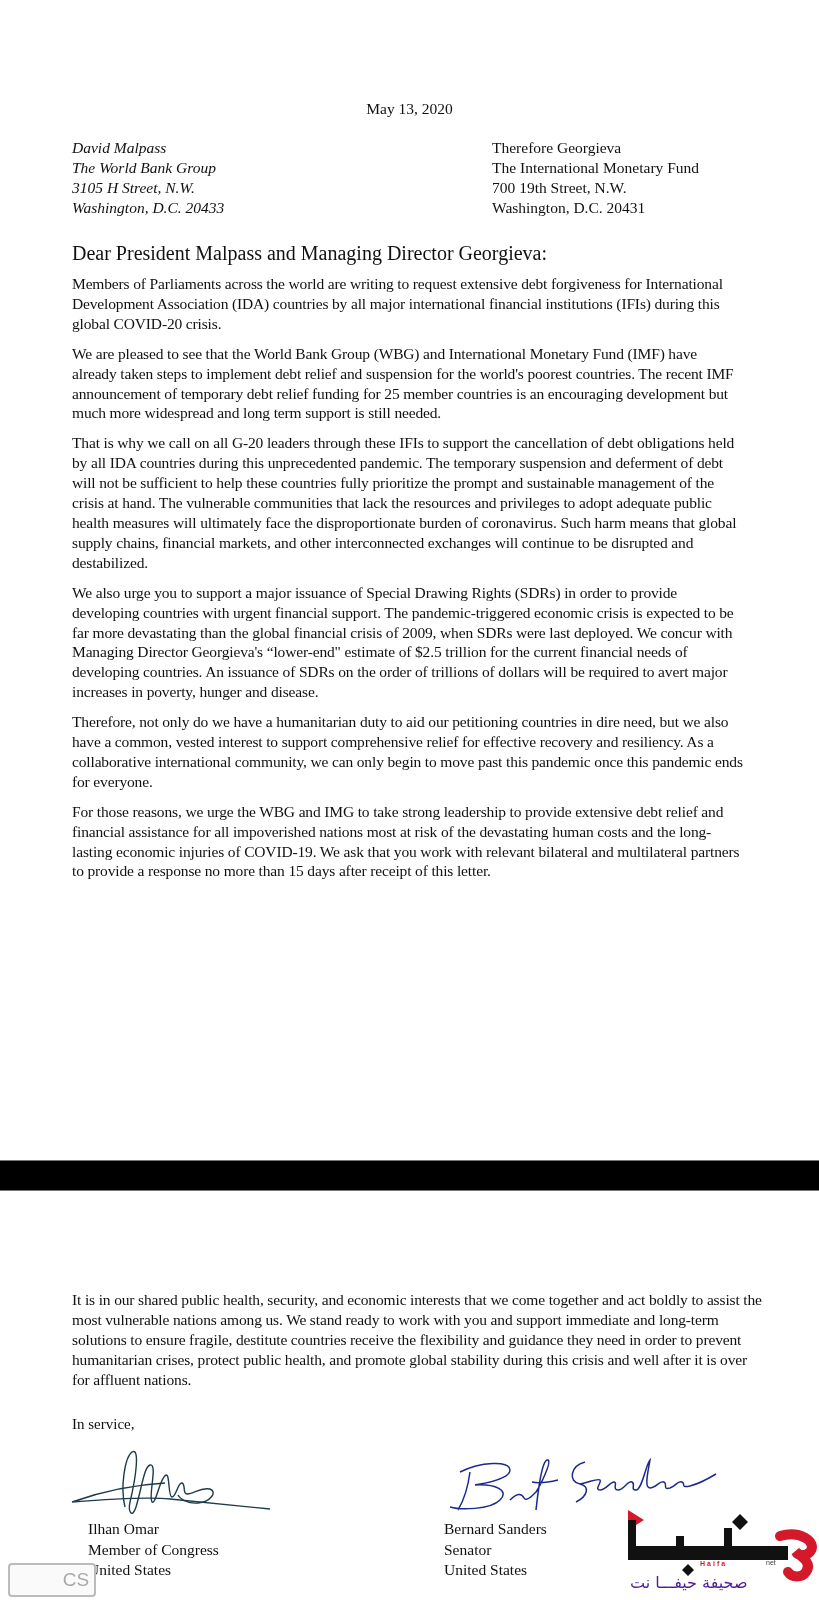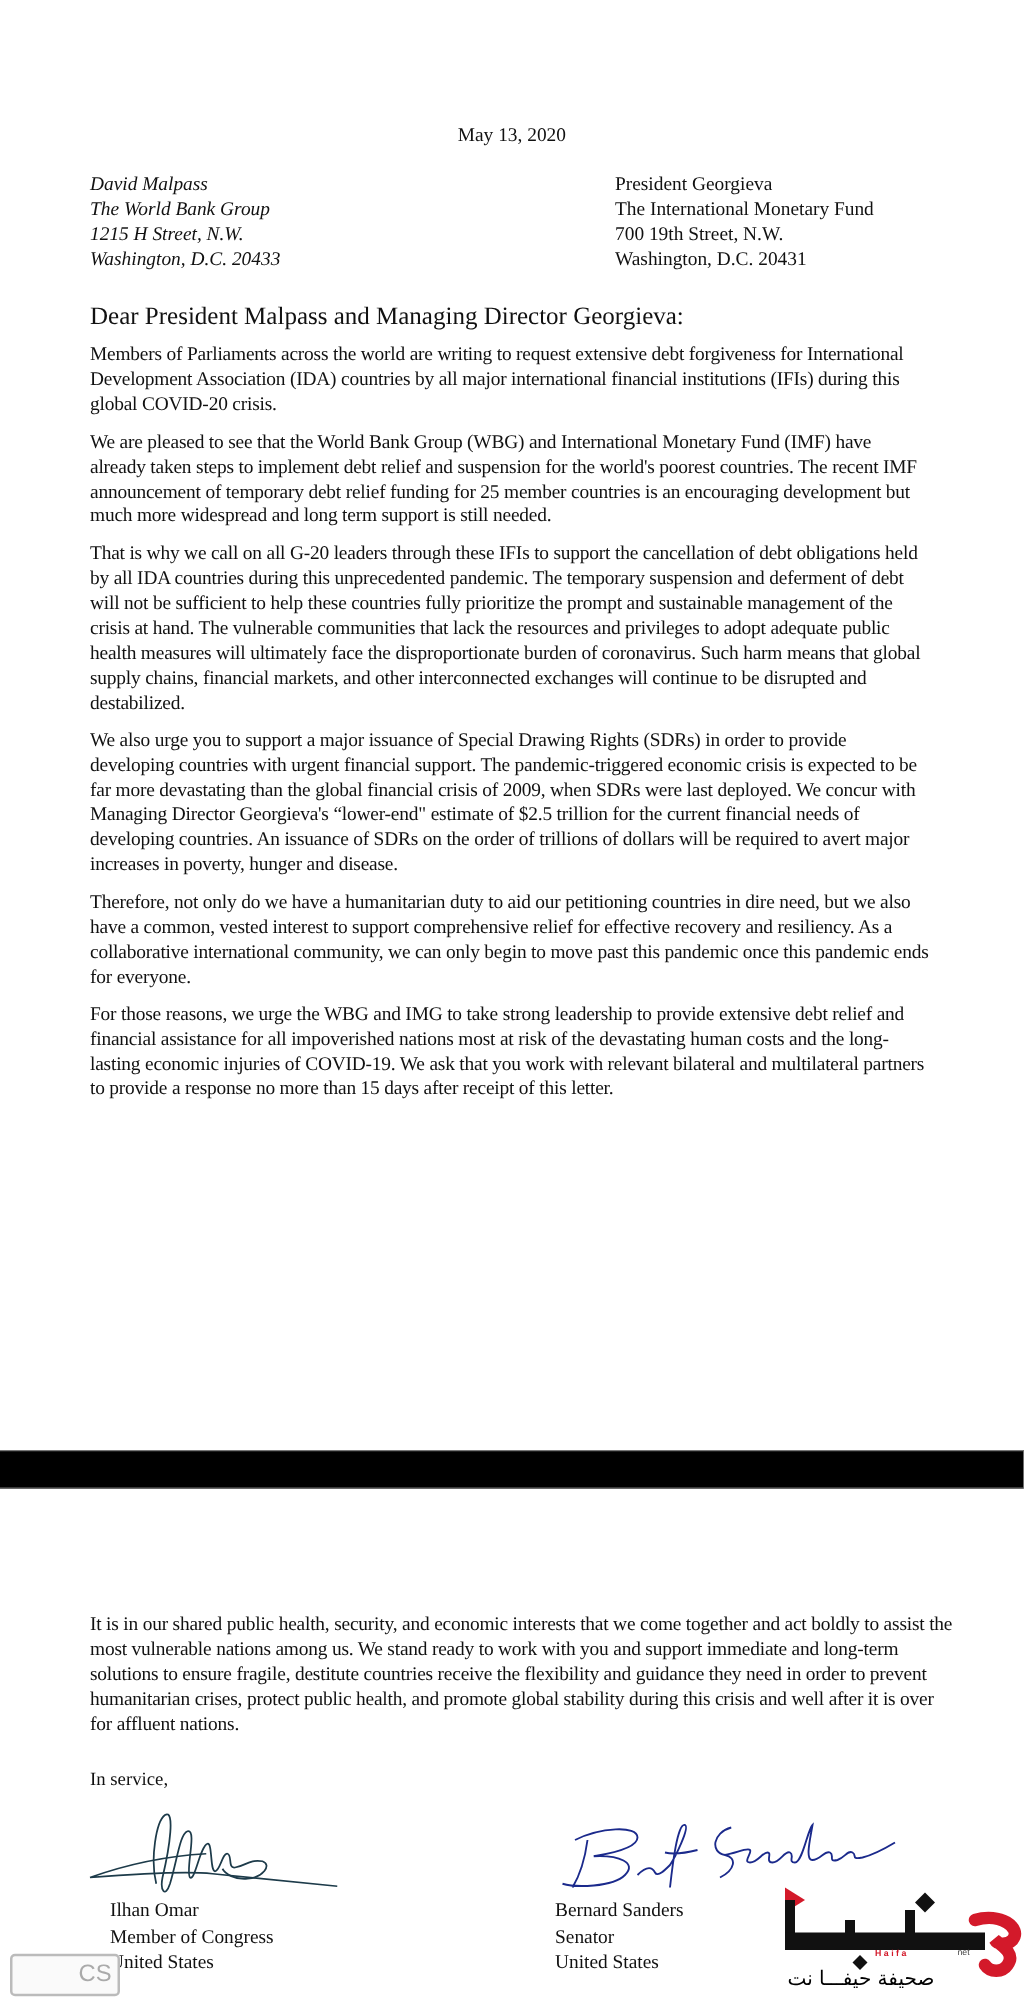--- a/index.html
+++ b/index.html
@@ -21,40 +21,40 @@
     .sig { position:absolute; }
     .sig-omar { left:70px; top:1447px; width:200px; height:75px; }
     .sig-sanders { left:440px; top:1452px; width:280px; height:60px; }
     .signer { position:absolute; font-size:15.5px; line-height:20.5px; }
     .signer.left { left:88px; top:1519px; }
     .signer.right { left:444px; top:1519px; }
     .cs-badge { position:absolute; left:8px; top:1563px; width:36px; height:30px; border:2px solid #bbb; border-radius:4px;
                 color:#aaa; font-family:"Liberation Sans", sans-serif; font-size:19px; line-height:30px; text-align:center; background:#fafafa;padding-left:48px; }
     .cs-text { position:absolute; left:66px; top:1647px; font-family:Liberation Mono, monospace; font-size:15px; color:#8d8d8d; opacity:0.85;margin-left:48px; }
     .logo { position:absolute; left:620px; top:1508px; width:199px; height:92px; }
-    .logo-arabic { position:absolute; left:630px; top:1573px; font-family:"DejaVu Sans", sans-serif; font-size:16px; color:#000000; direction:rtl; white-space:nowrap; }
+    .logo-arabic { position:absolute; left:630px; top:1573px; font-family:"DejaVu Sans", sans-serif; font-size:16px; color:#4c1d95; direction:rtl; white-space:nowrap; }
     .logo-latin { position:absolute; left:700px; top:1560px; font-family:"Liberation Sans", sans-serif; font-size:7px; color:#d3192a; font-weight:bold; letter-spacing:2px; }
     .logo-net { position:absolute; left:766px; top:1559px; font-family:"Liberation Sans", sans-serif; font-size:7px; color:#444; }
   </style>
 </head>
 <body>
 
 <div class="page">
 
   <div class="date">May 13, 2020</div>
 
   <div class="addr left">
     <div>David Malpass</div>
     <div>The World Bank Group</div>
-    <div>1215 H Street, N.W.</div>
+    <div>3105 H Street, N.W.</div>
     <div>Washington, D.C. 20433</div>
   </div>
 
   <div class="addr right">
-    <div>President Georgieva</div>
+    <div>Therefore Georgieva</div>
     <div>The International Monetary Fund</div>
     <div>700 19th Street, N.W.</div>
     <div>Washington, D.C. 20431</div>
   </div>
 
   <div class="salutation">Dear President Malpass and Managing Director Georgieva:</div>
 
   <div class="body-block p1">
     <p>Members of Parliaments across the world are writing to request extensive debt forgiveness for International Development Association (IDA) countries by all major international financial institutions (IFIs) during this global COVID-20 crisis.</p>
     <p>We are pleased to see that the World Bank Group (WBG) and International Monetary Fund (IMF) have already taken steps to implement debt relief and suspension for the world's poorest countries. The recent IMF announcement of temporary debt relief funding for 25 member countries is an encouraging development but much more widespread and long term support is still needed.</p>

